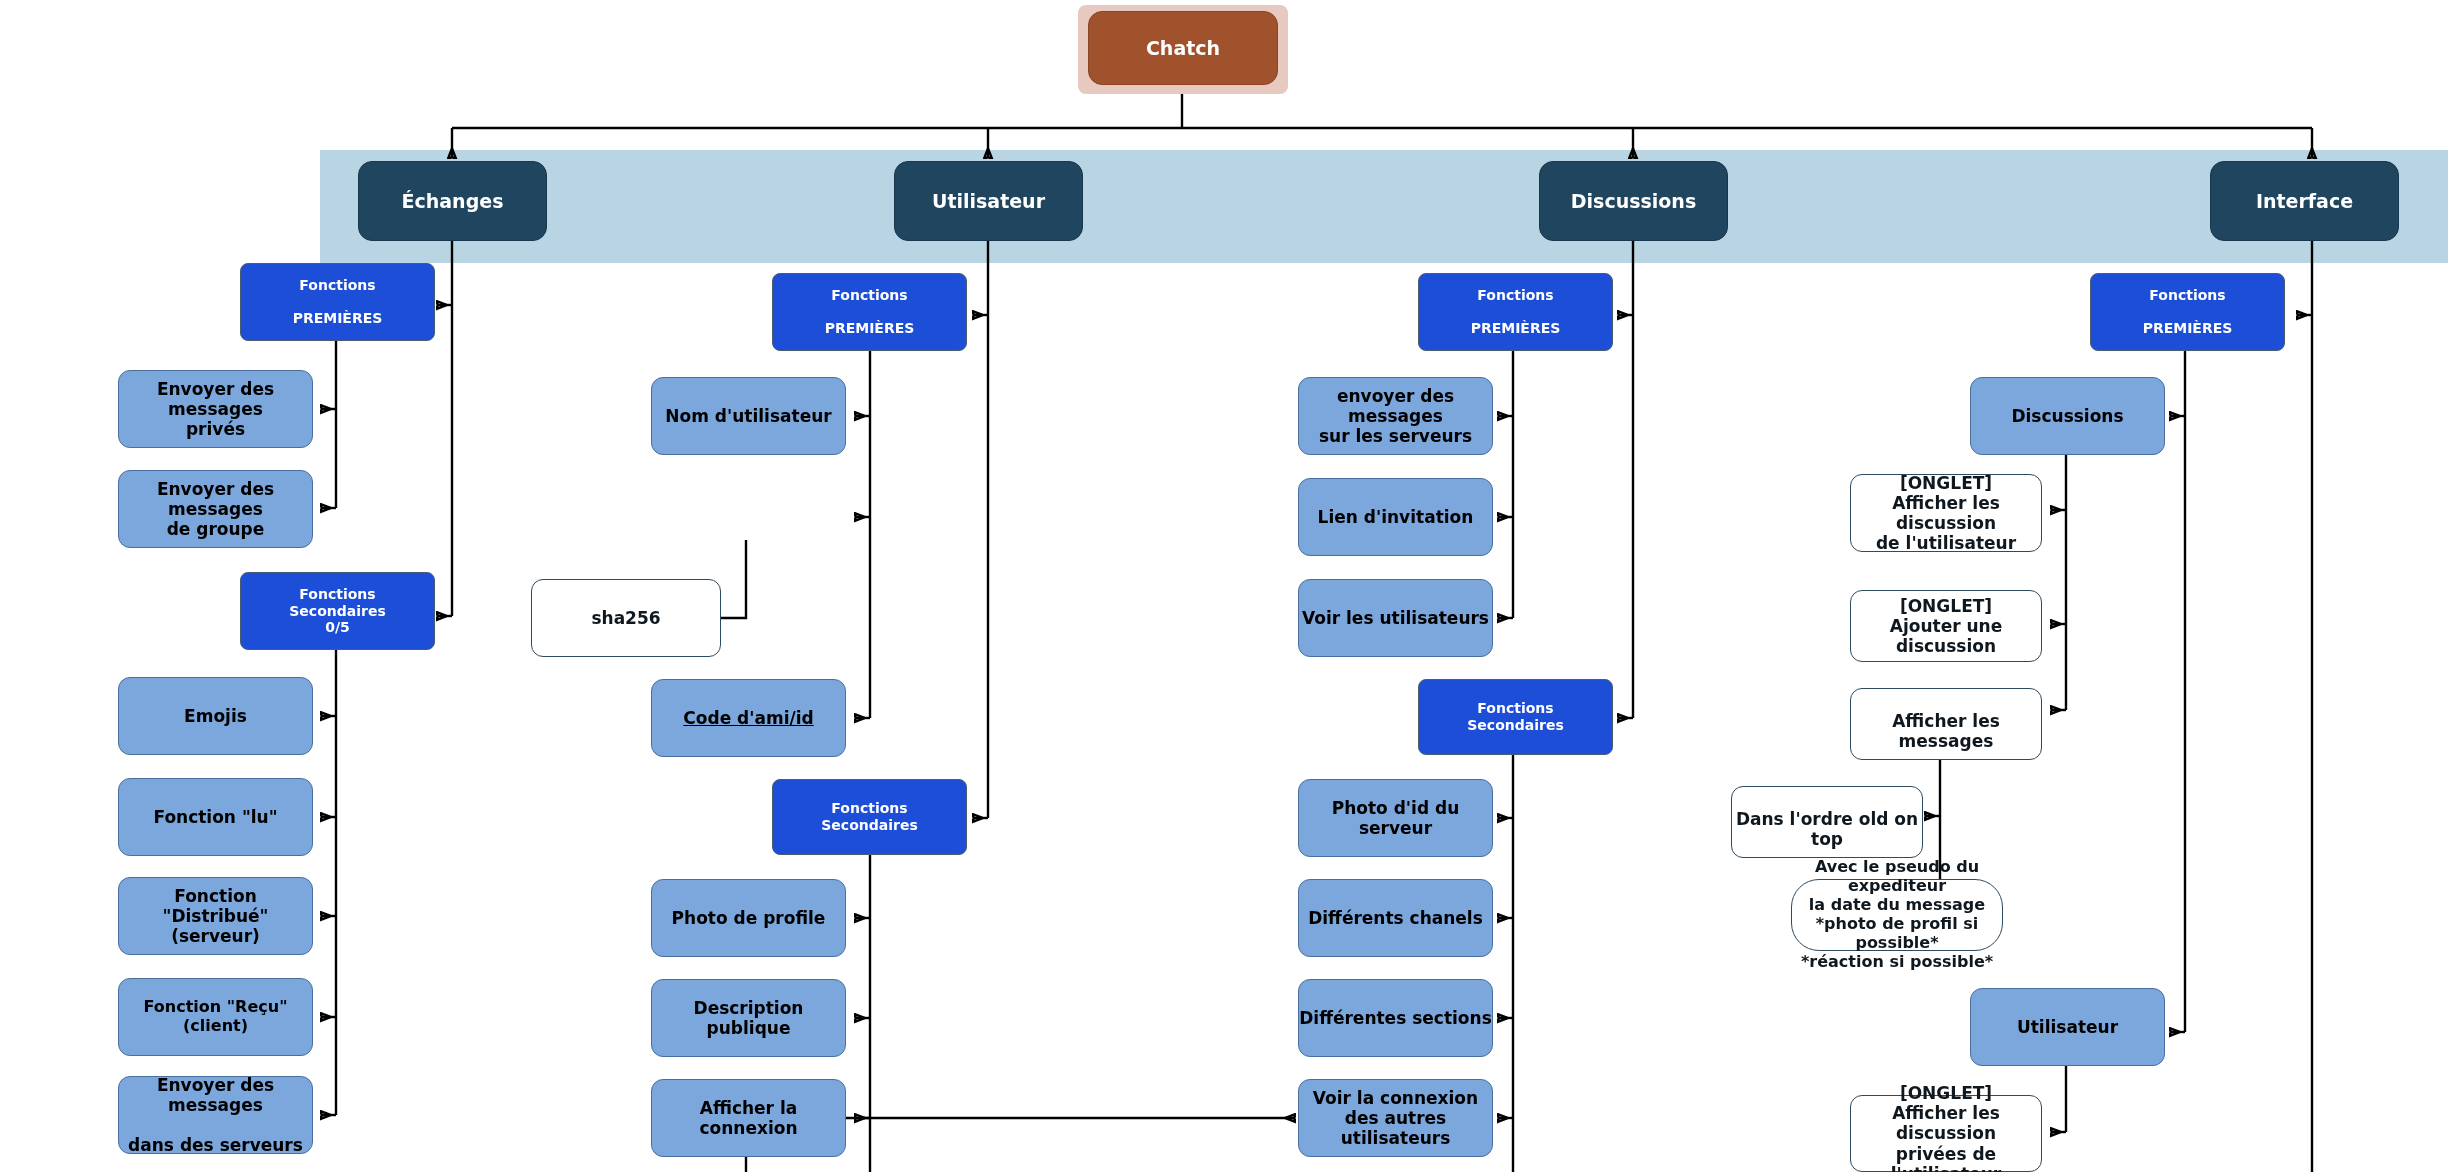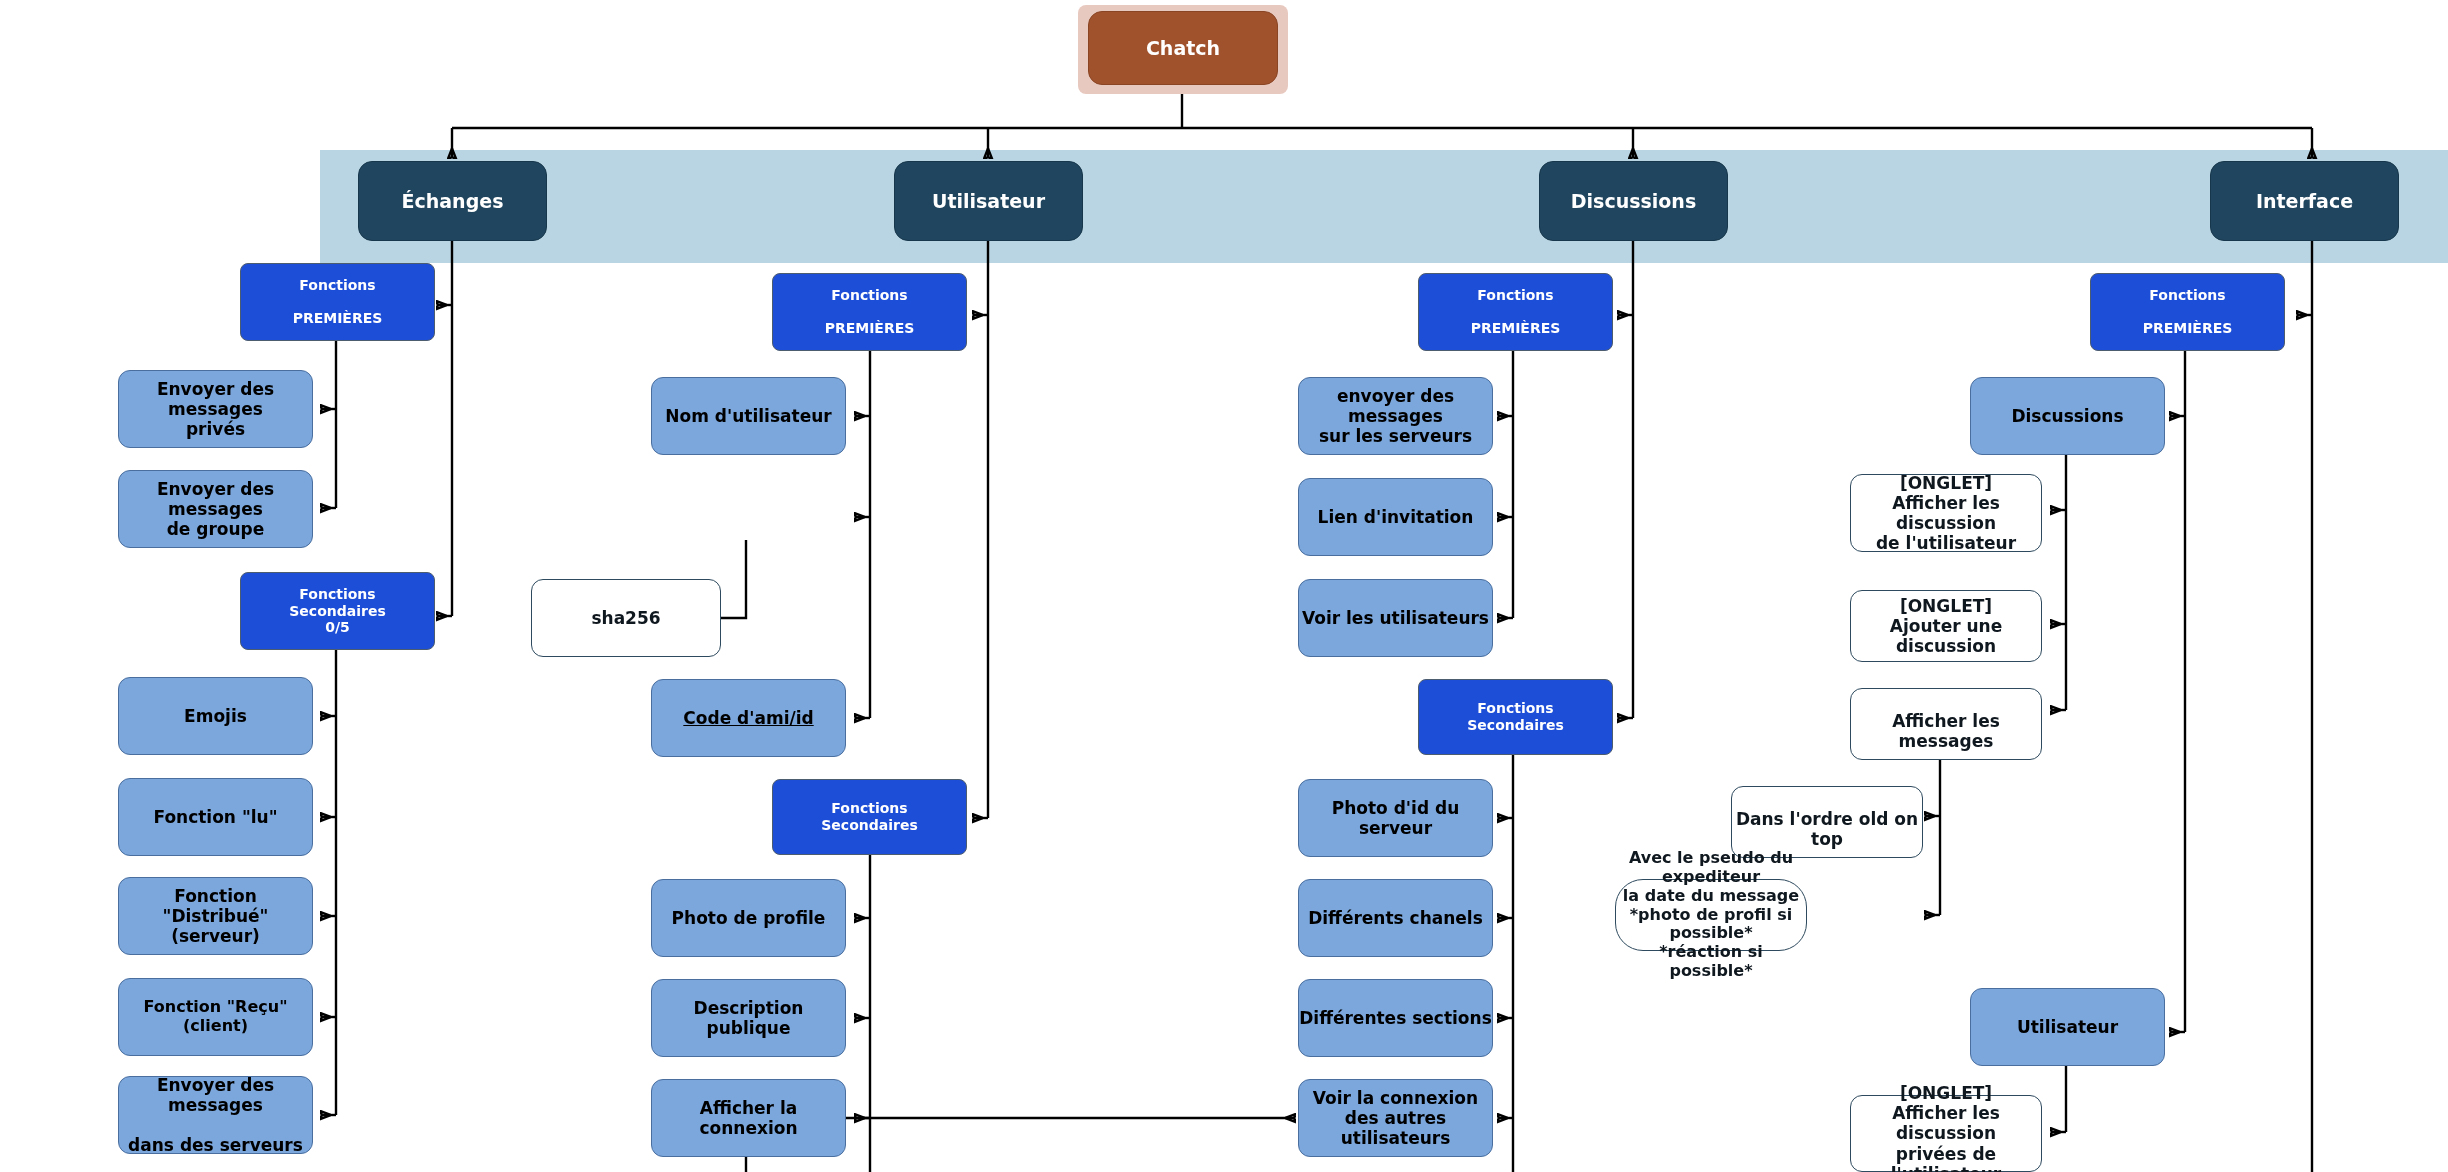--- a/index.html
+++ b/index.html
@@ -223,21 +223,21 @@
   <div class="node leaf" style="left:1970px;top:377px;width:195px;height:78px;">Discussions</div>
 
   <div class="node note" style="left:1850px;top:474px;width:192px;height:78px;">[ONGLET]
 Afficher les discussion
 de l'utilisateur</div>
   <div class="node note" style="left:1850px;top:590px;width:192px;height:72px;">[ONGLET]
 Ajouter une discussion</div>
   <div class="node note top" style="left:1850px;top:688px;width:192px;height:72px;">Afficher les messages</div>
 
   <div class="node note top" style="left:1731px;top:786px;width:192px;height:72px;">Dans l'ordre old on top</div>
-  <div class="node note small" style="left:1615px;top:879px;width:192px;height:72px;border-radius:28px;">Avec le pseudo du expediteur
+  <div class="node note small" style="left:1791px;top:879px;width:212px;height:72px;border-radius:28px;">Avec le pseudo du expediteur
 la date du message
 *photo de profil si possible*
 *réaction si possible*</div>
 
   <div class="node leaf" style="left:1970px;top:988px;width:195px;height:78px;">Utilisateur</div>
   <div class="node note" style="left:1850px;top:1095px;width:192px;height:77px;">[ONGLET]
 Afficher les discussion
 privées de l'utilisateur</div>
 
 </div>

